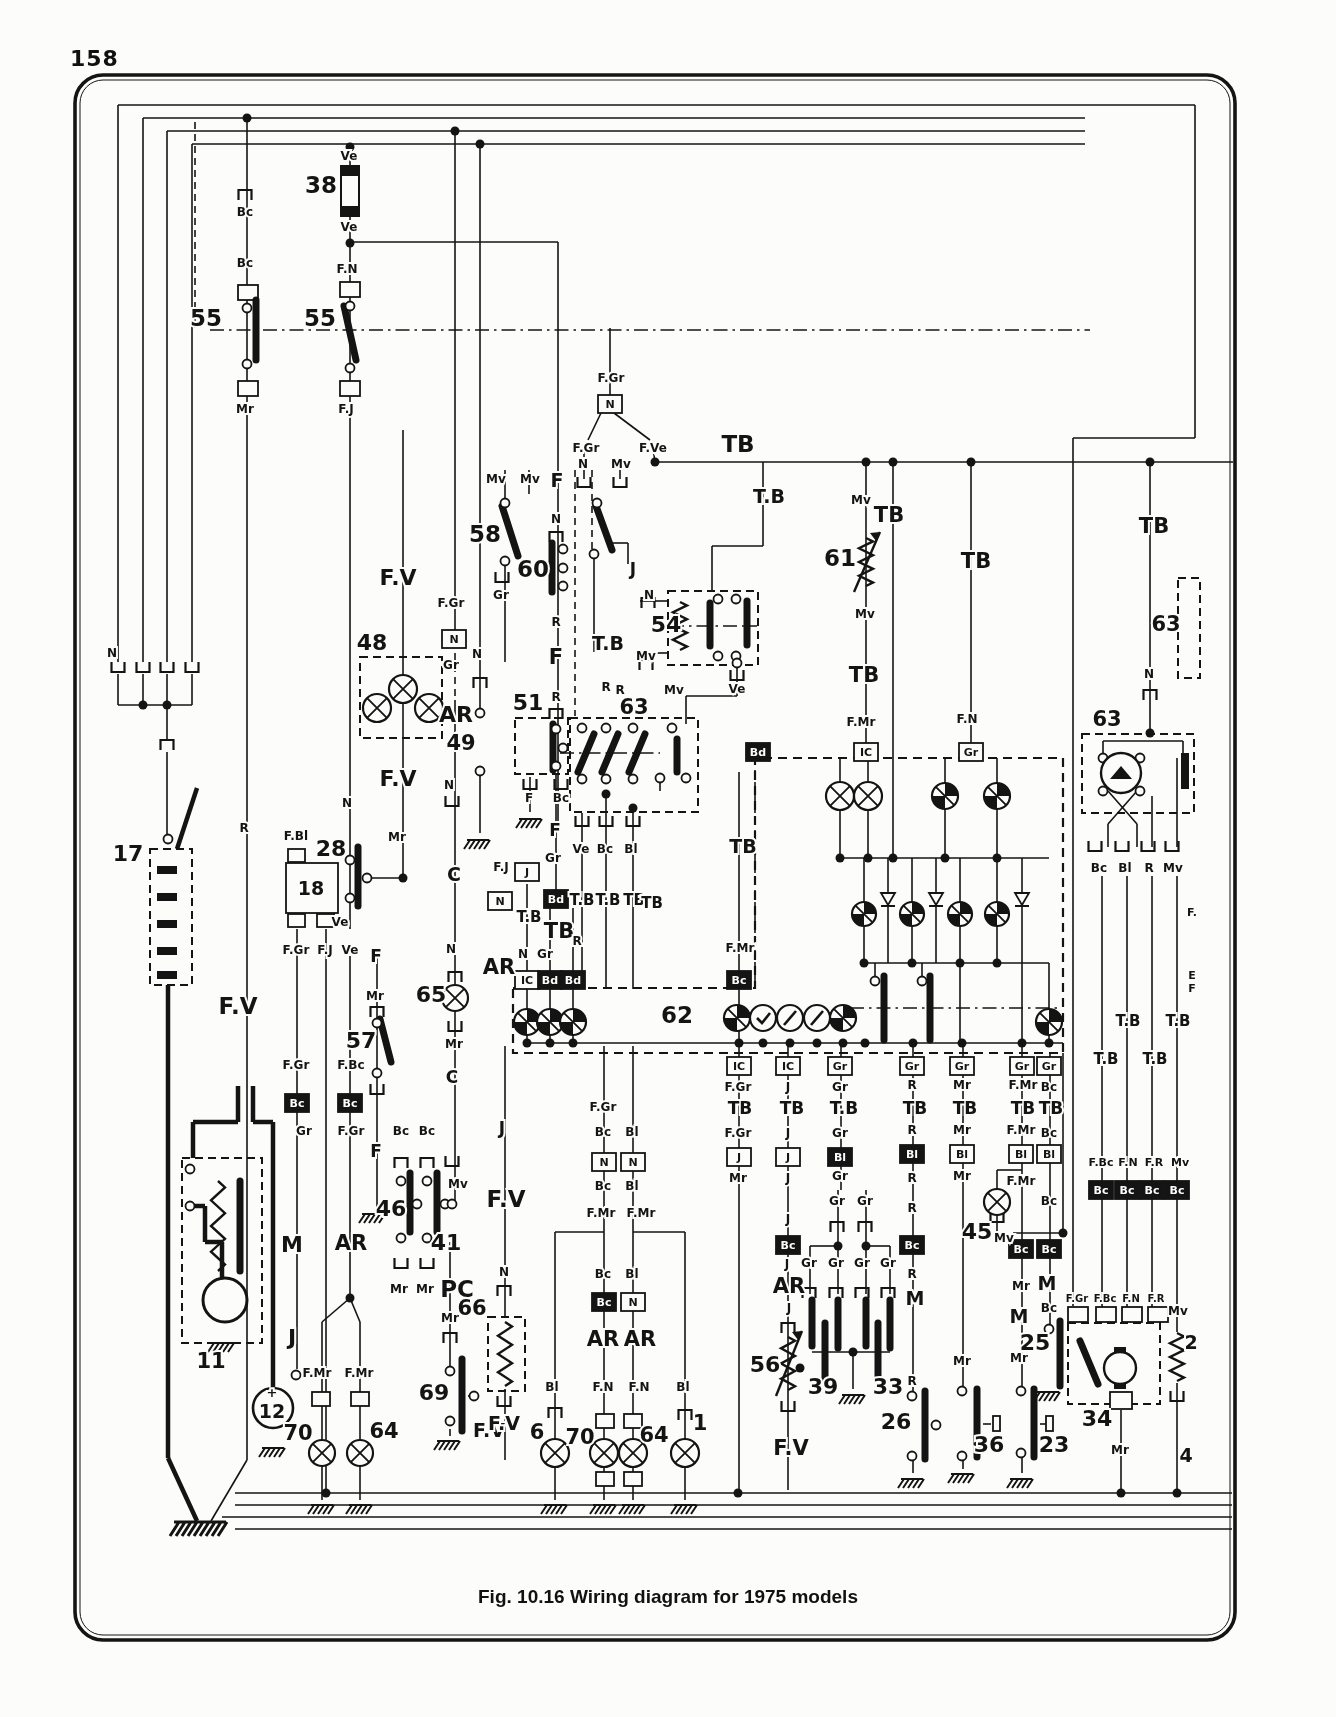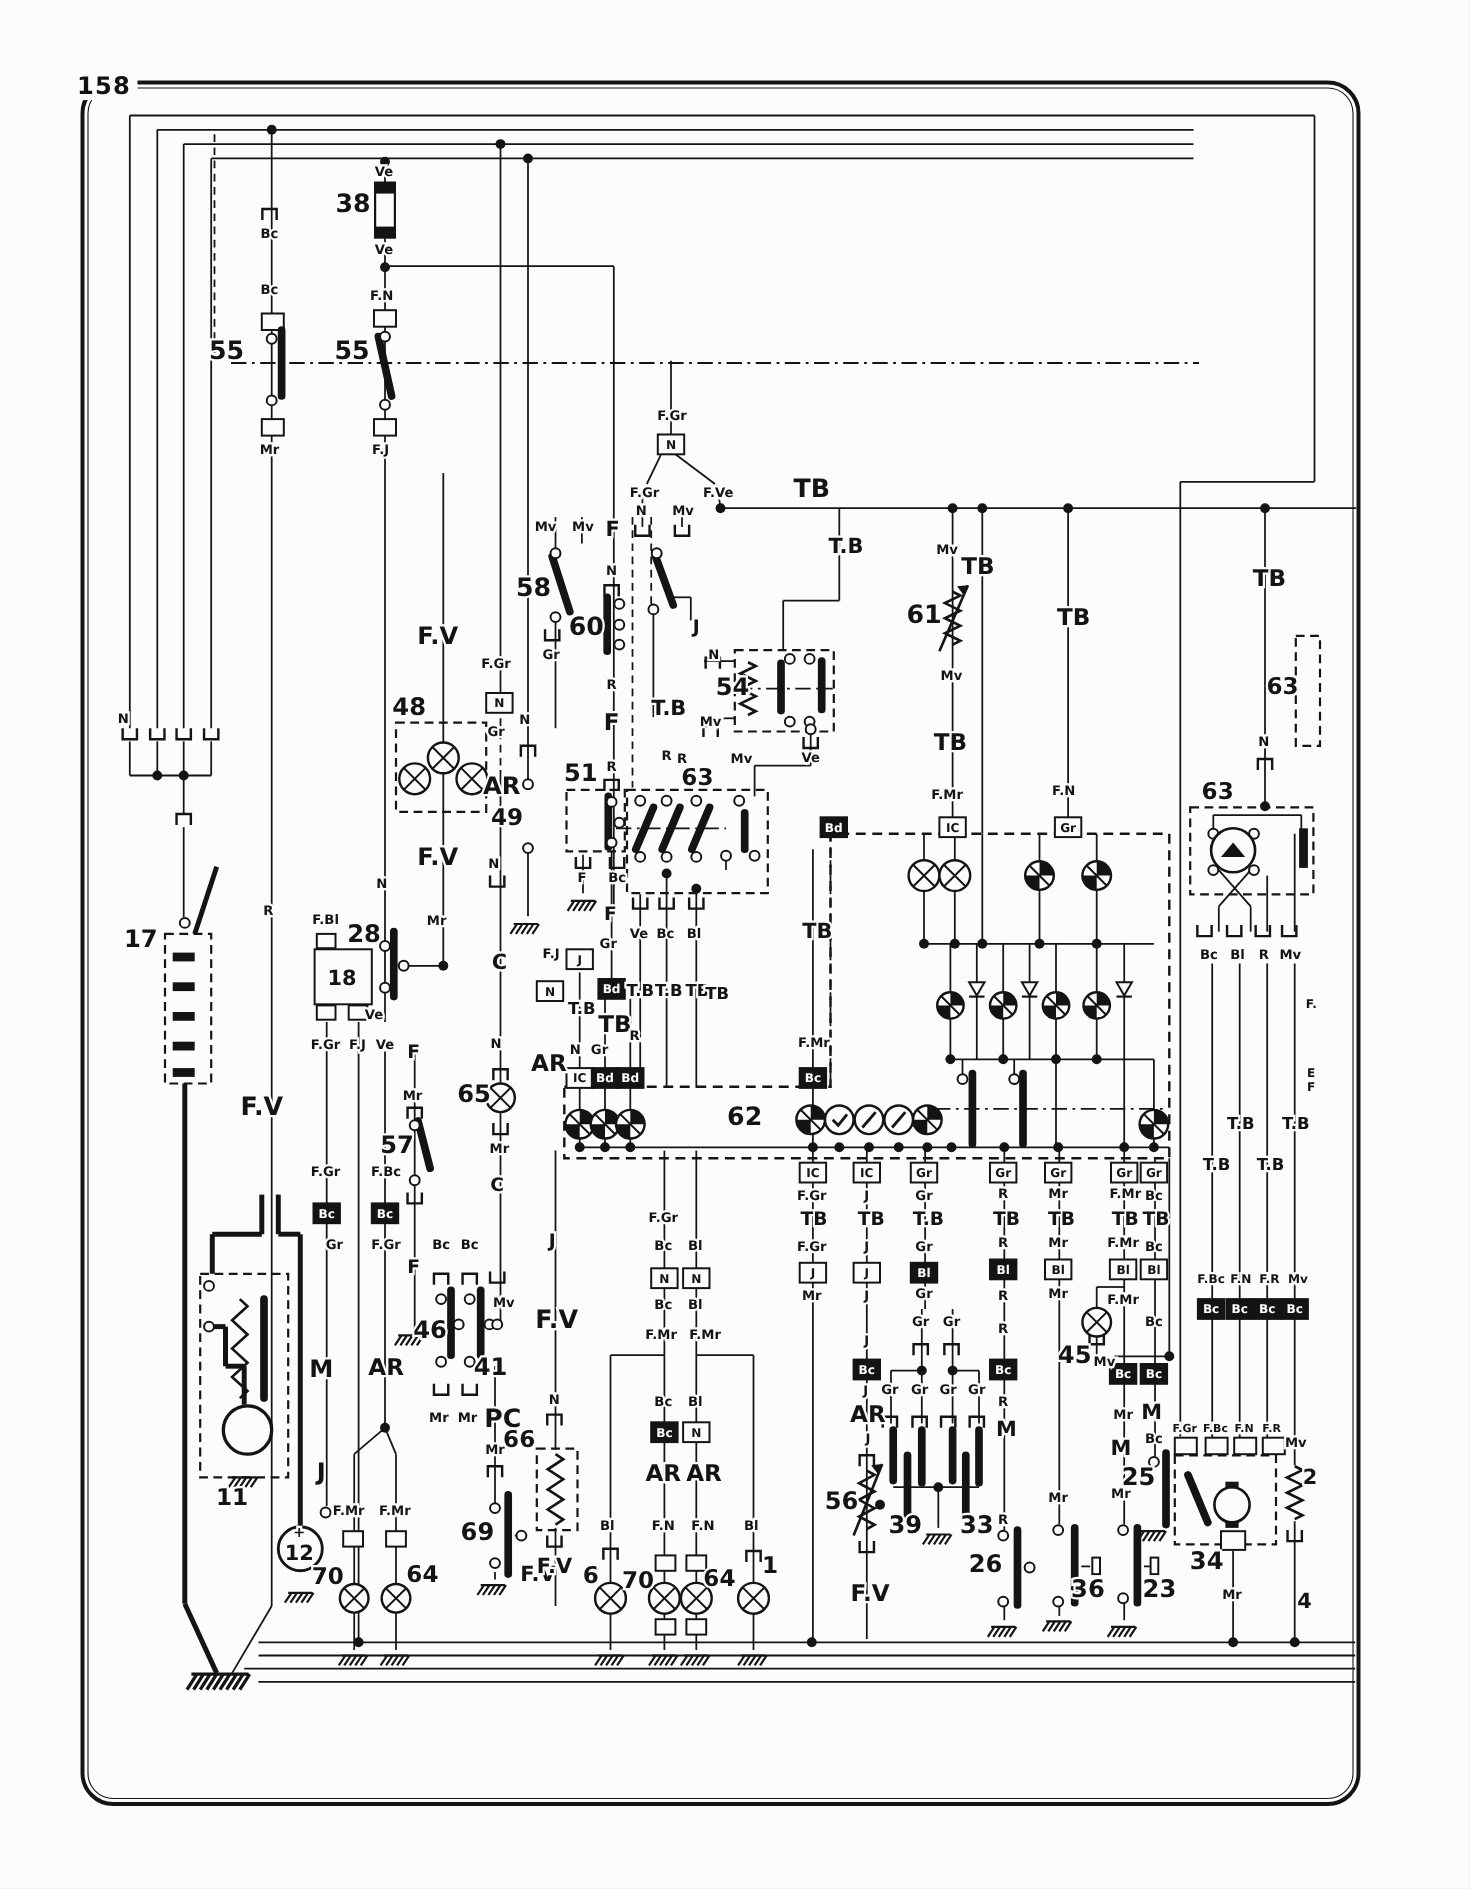--- a/index.html
+++ b/index.html
@@ -1,18 +1,18 @@
 <!DOCTYPE html>
 <html><head>
 <meta charset="utf-8">
 <style>
   html,body{margin:0;padding:0;background:#e8e6e1;}
   .page{position:relative;width:1336px;height:1717px;background:#fcfcfa;overflow:hidden;
         font-family:"DejaVu Sans",sans-serif;color:#111;}
-  .page-number{position:absolute;left:64px;top:66px;font-size:22px;font-weight:bold;
+  .page-number{position:absolute;left:64px;top:46px;font-size:22px;font-weight:bold;
                background:#fcfcfa;padding:0 6px;z-index:3;letter-spacing:1px;}
   svg{position:absolute;left:0;top:0;z-index:2;}
   .caption{position:absolute;left:0;top:1586px;width:1336px;text-align:center;
            font-size:19px;font-weight:bold;z-index:3;font-family:"Liberation Sans","DejaVu Sans",sans-serif;}
 </style>
 </head>
 <body>
 
 <div class="page">
   <div class="page-number">158</div>
@@ -841,13 +841,14 @@
       <text x="1077" y="1302" text-anchor="middle" font-size="10" font-weight="bold" font-family="&quot;DejaVu Sans&quot;,sans-serif" fill="#141414" stroke="#fcfcfa" stroke-width="4" paint-order="stroke">F.Gr</text>
       <text x="1105" y="1302" text-anchor="middle" font-size="10" font-weight="bold" font-family="&quot;DejaVu Sans&quot;,sans-serif" fill="#141414" stroke="#fcfcfa" stroke-width="4" paint-order="stroke">F.Bc</text>
       <text x="1131" y="1302" text-anchor="middle" font-size="10" font-weight="bold" font-family="&quot;DejaVu Sans&quot;,sans-serif" fill="#141414" stroke="#fcfcfa" stroke-width="4" paint-order="stroke">F.N</text>
       <text x="1156" y="1302" text-anchor="middle" font-size="10" font-weight="bold" font-family="&quot;DejaVu Sans&quot;,sans-serif" fill="#141414" stroke="#fcfcfa" stroke-width="4" paint-order="stroke">F.R</text>
       <text x="1178" y="1315" text-anchor="middle" font-size="12" font-weight="bold" font-family="&quot;DejaVu Sans&quot;,sans-serif" fill="#141414" stroke="#fcfcfa" stroke-width="4" paint-order="stroke">Mv</text>
       <text x="1097" y="1426" text-anchor="middle" font-size="22" font-weight="bold" font-family="&quot;DejaVu Sans&quot;,sans-serif" fill="#141414" stroke="#fcfcfa" stroke-width="4" paint-order="stroke">34</text>
       <text x="1120" y="1454" text-anchor="middle" font-size="12" font-weight="bold" font-family="&quot;DejaVu Sans&quot;,sans-serif" fill="#141414" stroke="#fcfcfa" stroke-width="4" paint-order="stroke">Mr</text>
       <text x="1191" y="1349" text-anchor="middle" font-size="19" font-weight="bold" font-family="&quot;DejaVu Sans&quot;,sans-serif" fill="#141414" stroke="#fcfcfa" stroke-width="4" paint-order="stroke">2</text>
       <text x="1186" y="1462" text-anchor="middle" font-size="19" font-weight="bold" font-family="&quot;DejaVu Sans&quot;,sans-serif" fill="#141414" stroke="#fcfcfa" stroke-width="4" paint-order="stroke">4</text>
     </svg>
+  <div class="caption">Fig. 10.16 Wiring diagram for 1975 models</div>
 </div>
 
 </body></html>

